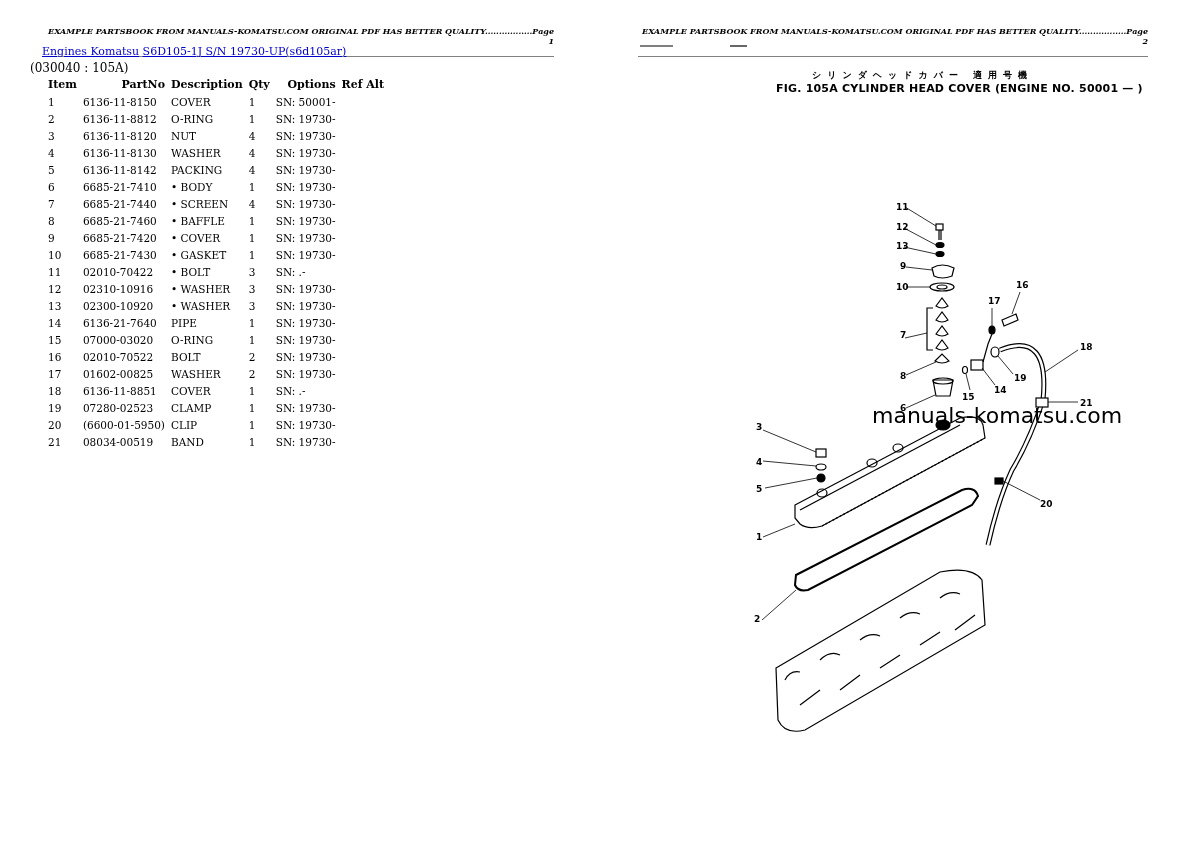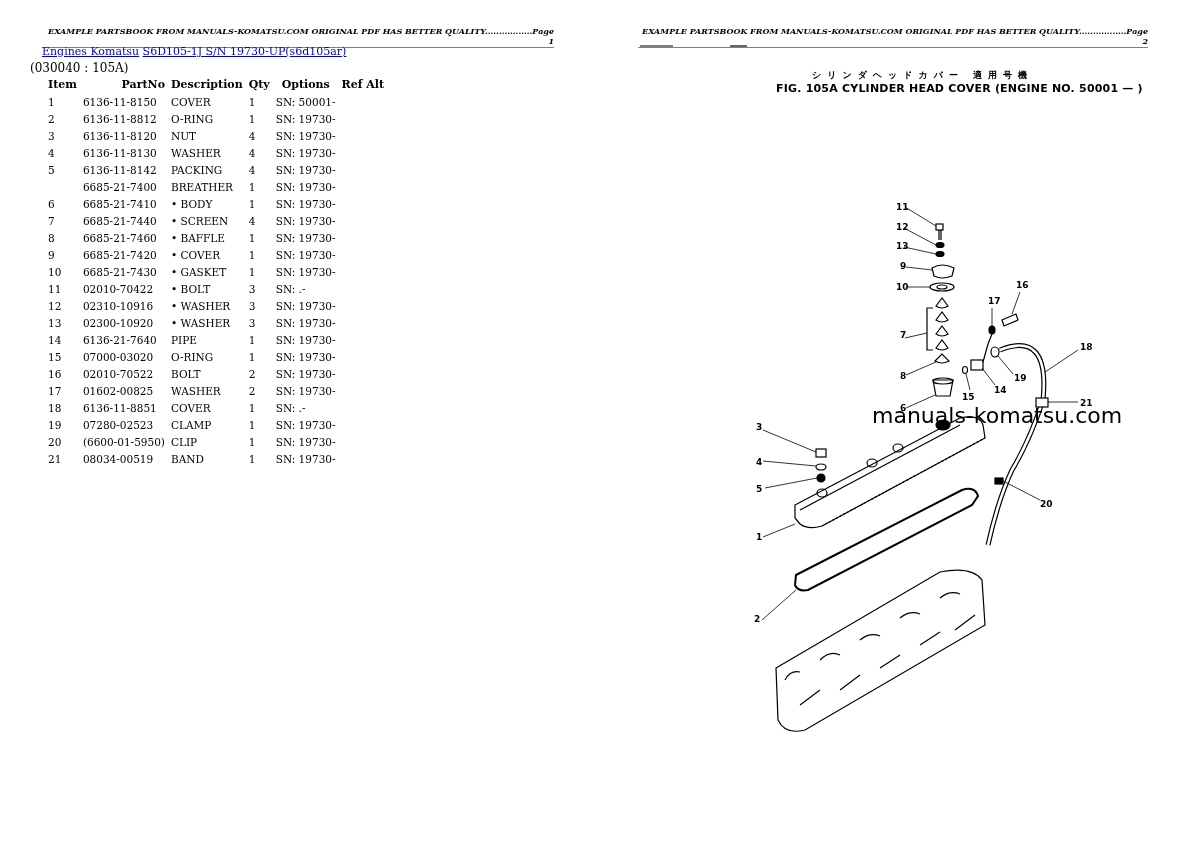--- a/index.html
+++ b/index.html
@@ -1,24 +1,24 @@
 <!DOCTYPE html>
 <html><head>
 <meta charset="utf-8">
 <style>
   html, body { margin:0; padding:0; background:#ffffff; }
   body { width:1190px; height:842px; position:relative; overflow:hidden; font-family:"DejaVu Serif", serif; color:#000; }
-  .page-header { position:absolute; top:26px; font-family:"DejaVu Serif", serif; font-style:italic; font-weight:bold; font-size:8px; text-align:right; border-bottom:1px solid #808080; padding-bottom:1px; }
+  .page-header { position:absolute; top:26px; font-family:"DejaVu Serif", serif; font-style:italic; font-weight:bold; font-size:8px; text-align:right; border-bottom:1px solid #808080; padding-bottom:10px; }
   #hdr1 { left:42px; width:512px; }
   #hdr2 { left:638px; width:510px; }
   .breadcrumb { position:absolute; left:42px; top:45px; font-size:11px; }
   .breadcrumb a { color:#0000cc; text-decoration:underline; cursor:pointer; }
   .subcode { position:absolute; left:30px; top:61px; font-size:12px; }
   table.parts { position:absolute; left:42px; top:76px; border-collapse:collapse; font-size:10.5px; }
-  table.parts th { font-weight:bold; font-size:11px; text-align:center; padding:1px 3px 2px 3px; height:14px; }
+  table.parts th { font-weight:bold; font-size:11px; text-align:right; padding:1px 3px 2px 3px; height:14px; }
   table.parts td { padding:0 3px; height:17px; white-space:nowrap; }
   table.parts th.c-item, table.parts td.c-item { width:22px; padding-left:6px; }
   table.parts th.c-part { text-align:right; }
   .diagram { position:absolute; left:638px; top:40px; width:510px; height:790px; }
   .fig-jp { position:absolute; left:812px; top:69px; font-family:"DejaVu Sans", sans-serif; font-size:9px; font-weight:bold; letter-spacing:6px; }
   .fig-title { position:absolute; left:776px; top:82px; font-family:"DejaVu Sans", sans-serif; font-size:11px; font-weight:bold; letter-spacing:0.2px; }
   .watermark { position:absolute; left:872px; top:403px; font-family:"DejaVu Sans", sans-serif; font-size:22px; color:#000; }
 </style>
 </head>
 <body>
@@ -74,28 +74,20 @@
         <td>WASHER</td>
         <td>4</td>
         <td>SN: 19730-</td>
         <td></td>
       </tr>
       <tr>
         <td class="c-item">5</td>
         <td>6136-11-8142</td>
         <td>PACKING</td>
         <td>4</td>
-        <td>SN: 19730-</td>
-        <td></td>
-      </tr>
-      <tr>
-        <td class="c-item"></td>
-        <td>6685-21-7400</td>
-        <td>BREATHER</td>
-        <td>1</td>
         <td>SN: 19730-</td>
         <td></td>
       </tr>
       <tr>
         <td class="c-item">6</td>
         <td>6685-21-7410</td>
         <td>• BODY</td>
         <td>1</td>
         <td>SN: 19730-</td>
         <td></td>

